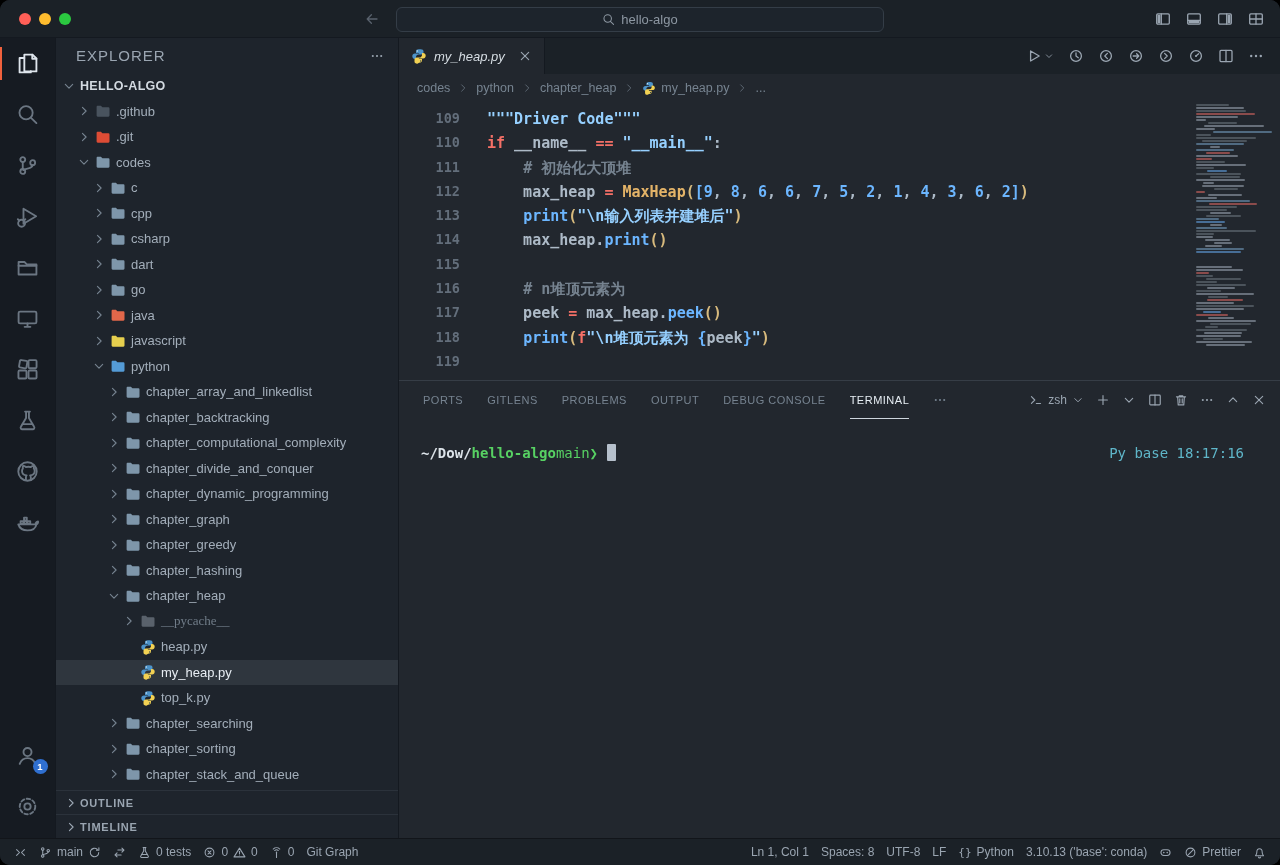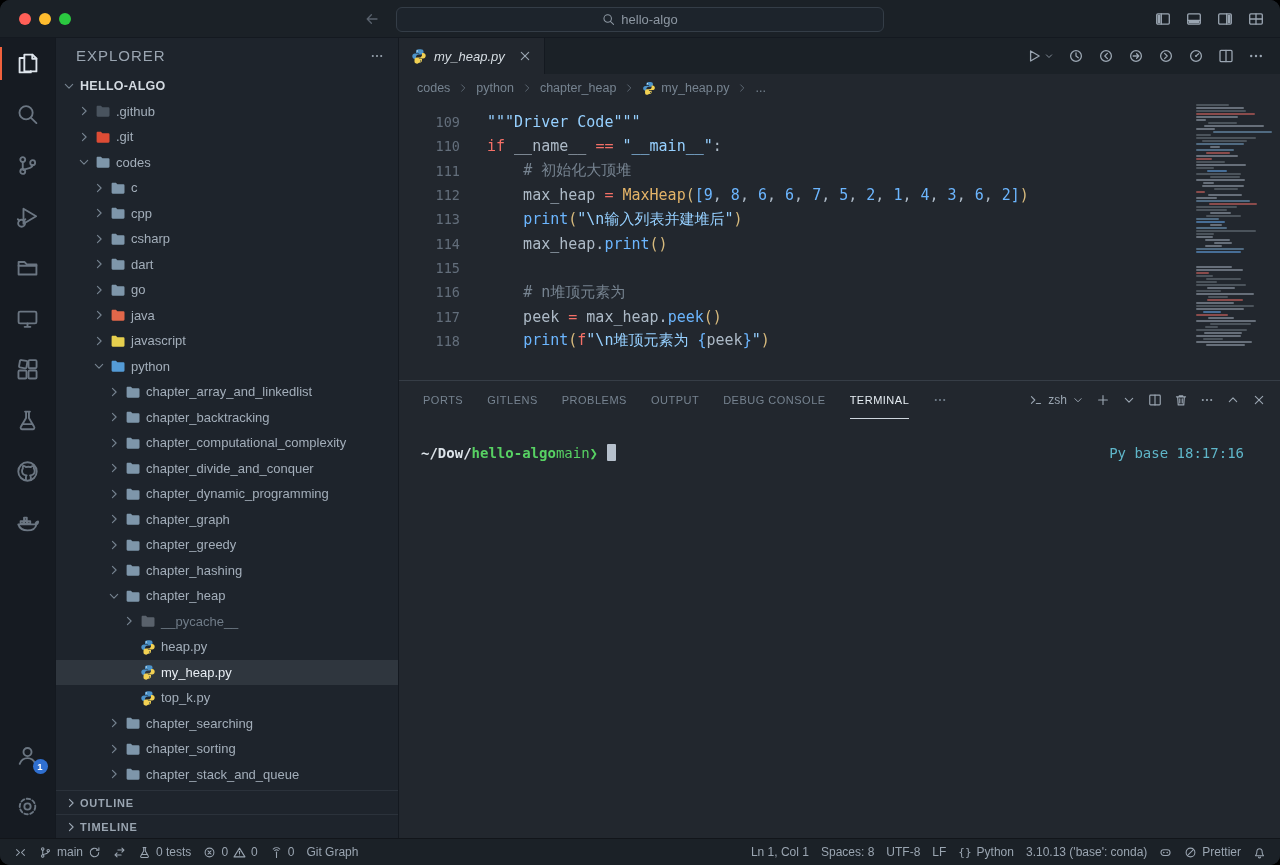--- a/index.html
+++ b/index.html
@@ -31,21 +31,21 @@
   .badge{position:absolute;right:8px;bottom:7px;min-width:15px;height:15px;border-radius:8px;color:#fff;font-size:9.5px;
     display:flex;align-items:center;justify-content:center;padding:0 3px;font-weight:700;}
 
   
   .sidebar{position:absolute;left:56px;top:38px;bottom:27px;width:343px;background:#1e242c;border-right:1px solid #141920;display:flex;flex-direction:column;}
   .sb-header{height:35px;flex:none;display:flex;align-items:center;padding:0 14px 0 20px;font-size:15px;letter-spacing:1px;color:#9aa5b1;}
   .sb-header .more{margin-left:auto;color:#9aa5b1;}
   .tree{flex:1;overflow:hidden;}
   .trow{height:25.5px;display:flex;align-items:center;font-size:13px;color:#a3aeba;cursor:pointer;padding-left:4px;white-space:nowrap;}
   .trow.selected{background:#2f363e;color:#e7edf3;}
-  .trow.dim .tlabel{color:#707c88;}
+  .trow.dim .tlabel{color:#707c88;font-family:Liberation Serif, serif;}
   .trow.root .tlabel{font-weight:700;color:#d3dae1;font-size:12.5px;letter-spacing:.3px;}
   .tind{flex:none;display:inline-block;}
   .tchev{flex:none;width:17px;display:flex;justify-content:center;color:#768390;}
   .ticon{flex:none;width:21px;display:flex;justify-content:center;align-items:center;}
   .fico{display:flex;}
   .tlabel{margin-left:3px;}
   .side-bottom{flex:none;}
   .side-sec{height:24px;display:flex;align-items:center;gap:2px;padding-left:8px;font-size:11px;font-weight:700;letter-spacing:.8px;
     color:#9aa5b1;border-top:1px solid #2b323b;cursor:pointer;}
 
@@ -54,21 +54,21 @@
   .tabbar{height:36px;flex:none;background:#1b2127;display:flex;align-items:stretch;}
   .tab{display:flex;align-items:center;gap:7px;padding:0 12px;background:#22272e;border-right:1px solid #141920;cursor:pointer;}
   .tablabel{font-size:13px;font-style:italic;color:#d6dde3;}
   .tab .close{color:#9aa5b1;display:flex;margin-left:6px;}
   .etools{margin-left:auto;display:flex;align-items:center;gap:14px;color:#9aa5b1;padding-right:16px;}
   .crumbs{height:28px;flex:none;display:flex;align-items:center;gap:7px;padding-left:18px;font-size:12.5px;color:#768390;}
   .crumb{display:flex;align-items:center;gap:5px;cursor:pointer;}
   .crumb-sep{color:#5d6873;display:flex;}
   .codewrap{flex:1;position:relative;overflow:hidden;}
   .lines{padding-top:8px;}
-  .line{display:flex;align-items:center;height:24.3px;}
+  .line{display:flex;height:24.3px;font-weight:bold;}
   .ln{flex:none;width:61px;text-align:right;color:#636e7b;font-family:"DejaVu Sans Mono",monospace;font-size:13.5px;}
   .lc{padding-left:27px;font-family:"DejaVu Sans Mono",monospace;font-size:15px;white-space:pre;color:#adbac7;}
   .c-pln{color:#adbac7}.c-kw{color:#f47067}.c-op{color:#f47067}.c-str{color:#96d0ff}.c-num{color:#6cb6ff}
   .c-fn{color:#6cb6ff}.c-cls{color:#e3b368}.c-cmt{color:#768390}.c-br1{color:#d7ba7d}.c-br2{color:#6cb6ff}
   .minimap{position:absolute;top:2px;right:12px;width:72px;}
   .mrow{height:2px;margin-bottom:1px;border-radius:1px;}
 
   
   .panel{height:458px;flex:none;border-top:1px solid #363d46;display:flex;flex-direction:column;background:#22272e;}
   .ptabs{height:38px;flex:none;display:flex;align-items:center;padding:0 14px 0 24px;}
@@ -855,20 +855,24 @@
             <span class="ln">116</span>
             <span class="lc"><span class="c-pln">    </span><span class="c-cmt"># n堆顶元素为</span></span>
           </div>
           <div class="line">
             <span class="ln">117</span>
             <span class="lc"><span class="c-pln">    peek </span><span class="c-op">=</span><span class="c-pln"> max_heap.</span><span class="c-fn">peek</span><span class="c-br1">()</span></span>
           </div>
           <div class="line">
             <span class="ln">118</span>
             <span class="lc"><span class="c-pln">    </span><span class="c-fn">print</span><span class="c-br1">(</span><span class="c-kw">f</span><span class="c-str">"\n堆顶元素为 </span><span class="c-br2">{</span><span class="c-pln">peek</span><span class="c-br2">}</span><span class="c-str">"</span><span class="c-br1">)</span></span>
+          </div>
+          <div class="line">
+            <span class="ln">119</span>
+            <span class="lc"></span>
           </div>
         </div>
       <div class="minimap">
           <div class="mrow" style="width:33px;margin-left:0px;background:rgba(171,184,197,.3)"></div>
           <div class="mrow" style="width:48px;margin-left:0px;background:rgba(171,184,197,.5)"></div>
           <div class="mrow" style="width:50px;margin-left:0px;background:rgba(171,184,197,.3)"></div>
           <div class="mrow" style="width:59px;margin-left:0px;background:rgba(244,112,103,.5)"></div>
           <div class="mrow" style="width:42px;margin-left:0px;background:rgba(171,184,197,.5)"></div>
           <div class="mrow" style="width:10px;margin-left:0px;background:rgba(171,184,197,.5)"></div>
           <div class="mrow" style="width:29px;margin-left:12px;background:rgba(171,184,197,.3)"></div>

